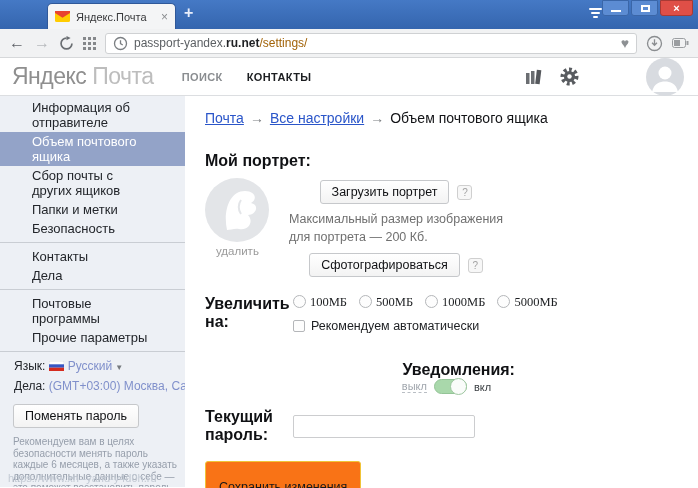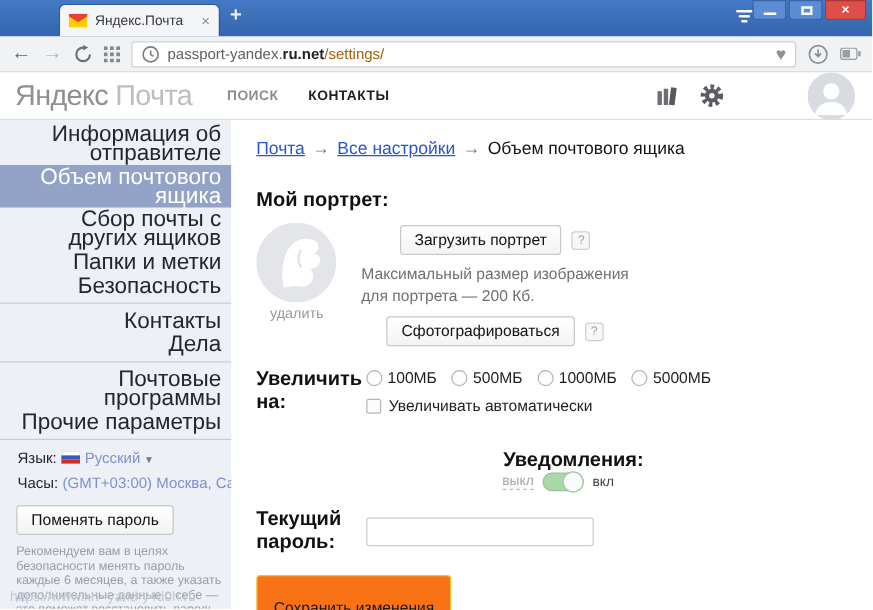--- a/index.html
+++ b/index.html
@@ -40,21 +40,21 @@
   .top-nav { display:flex; gap:24px; margin-left:28px; font-size:11px; font-weight:bold; letter-spacing:0.4px; }
   .nav-search { color:#8a8d90; } .nav-contacts { color:#1c1e21; }
   .hdr-icons { margin-left:auto; display:flex; align-items:center; gap:17px; }
   .hdr-avatar { width:38px; height:38px; margin-left:50px; margin-right:2px; }
 
   
   .body-row { display:flex; height:391px; }
 
   
   .sidebar { width:185px; background:#edf0f5; padding-top:2px; position:relative; flex-shrink:0; overflow:hidden; }
-  .side-item { padding:2px 8px; font-size:18px; line-height:15px; color:#23262b; cursor:default;text-align:right; }
+  .side-item { padding:2px 32px; font-size:13px; line-height:15px; color:#23262b; cursor:default; }
   .side-item.selected { background:#93a3c8; color:#fff; }
   .side-divider { height:1px; background:#c9cdd3; margin:4px 0; }
   .side-meta { padding:3px 14px; font-size:12px; color:#23262b; white-space:nowrap; }
   .side-meta .mlink { color:#8090cb; }
   .darrow { font-size:8px; color:#75797e; margin-left:3px; }
   .flag { display:inline-block; vertical-align:-1px; margin-right:4px; }
   .btn { display:inline-block; background:linear-gradient(#ffffff,#f3f3f3); border:1px solid #c6c8cb; border-radius:3px;
          padding:4px 11px; font-size:12.5px; color:#101114; }
   .side-btn1 { margin:8px 0 0 13px; }
   .side-note { margin:8px 5px 0 13px; font-size:10px; line-height:11.5px; color:#969eab; }
@@ -76,21 +76,21 @@
   .portrait-right { padding-top:2px; }
   .btn-row { display:flex; align-items:center; gap:8px;justify-content:center; }
   .help-badge { width:15px; height:15px; display:inline-flex; align-items:center; justify-content:center;
                 background:#f7f7f7; border:1px solid #cfcfcf; border-radius:3px; color:#a3a3a3; font-size:10px; }
   .hint { font-size:12.5px; color:#707070; line-height:1.45; margin:6px 0 7px; }
 
   .form-row { display:flex; align-items:center; }
   .row-increase { margin-top:18px; align-items:flex-start; }
   .lbl-col { width:88px; flex-shrink:0; }
   .radio-line { display:flex; align-items:center; gap:12px; font-size:12.5px; color:#1d1f22; }
-  .radio-opt { display:flex; align-items:center; gap:4px; }
+  .radio-opt { display:flex; align-items:flex-start; gap:4px;font-family:Liberation Serif, serif; }
   .radio { width:13px; height:13px; border:1px solid #b4b6b9; border-radius:50%; background:#fdfdfd; display:inline-block; }
   .check-line { display:flex; align-items:center; gap:6px; margin-top:9px; font-size:12.5px; color:#1d1f22; }
   .checkbox { width:12px; height:12px; border:1px solid #b4b6b9; border-radius:2px; background:#fdfdfd; display:inline-block; }
 
   .row-notif { margin-top:28px;flex-direction:column; }
   .toggle-line { display:flex; align-items:center; gap:7px; }
   .t-off { font-size:11px; color:#a0a6ad; border-bottom:1px dashed #b9bec4; line-height:1.1; }
   .t-on { font-size:11px; color:#3c4044; }
   .toggle { width:33px; height:15px; background:#a9d8ab; border:1px solid #94c497; border-radius:9px; position:relative; display:inline-block; }
   .knob { position:absolute; right:-1px; top:-2px; width:17px; height:17px; background:#fafcfa; border:1px solid #9fc7a1; border-radius:50%; }
@@ -220,21 +220,21 @@
 
       <div class="side-meta">
         <span>Язык:</span>
         <svg class="flag" width="15" height="10">
           <rect width="15" height="10" fill="#ffffff" stroke="#c6c8cb" stroke-width="0.5"></rect>
           <rect y="3.3" width="15" height="3.4" fill="#3757c4"></rect>
           <rect y="6.7" width="15" height="3.3" fill="#d52b1e"></rect>
         </svg><span class="mlink">Русский</span><span class="darrow">▼</span>
       </div>
       <div class="side-meta">
-        <span>Часы:</span>
+        <span>Дела:</span>
         <span class="mlink">(GMT+03:00) Москва, Санкт...</span>
       </div>
 
       <div class="btn side-btn1">Поменять пароль</div>
       <p class="side-note">Рекомендуем вам в целях безопасности менять пароль каждые 6 месяцев, а также указать дополнительные данные о себе — это поможет восстановить пароль, если вы его забудете.</p>
       
       <div class="status-url">https://www.xn--yand-y4d0h.ru</div>
     </aside>
 
     <main class="content">
@@ -286,21 +286,21 @@
                 <span class="radio"></span>
                 <span>1000МБ</span>
               </span>
             <span class="radio-opt">
                 <span class="radio"></span>
                 <span>5000МБ</span>
               </span>
           </div>
           <div class="check-line">
             <span class="checkbox"></span>
-            <span>Увеличивать автоматически</span>
+            <span>Рекомендуем автоматически</span>
           </div>
         </div>
       </div>
 
       <div class="form-row row-notif">
         <div class="lbl-col form-label">Уведомления:</div>
         <div class="toggle-line">
           <span class="t-off">выкл</span>
           <span class="toggle">
               <span class="knob"></span>

